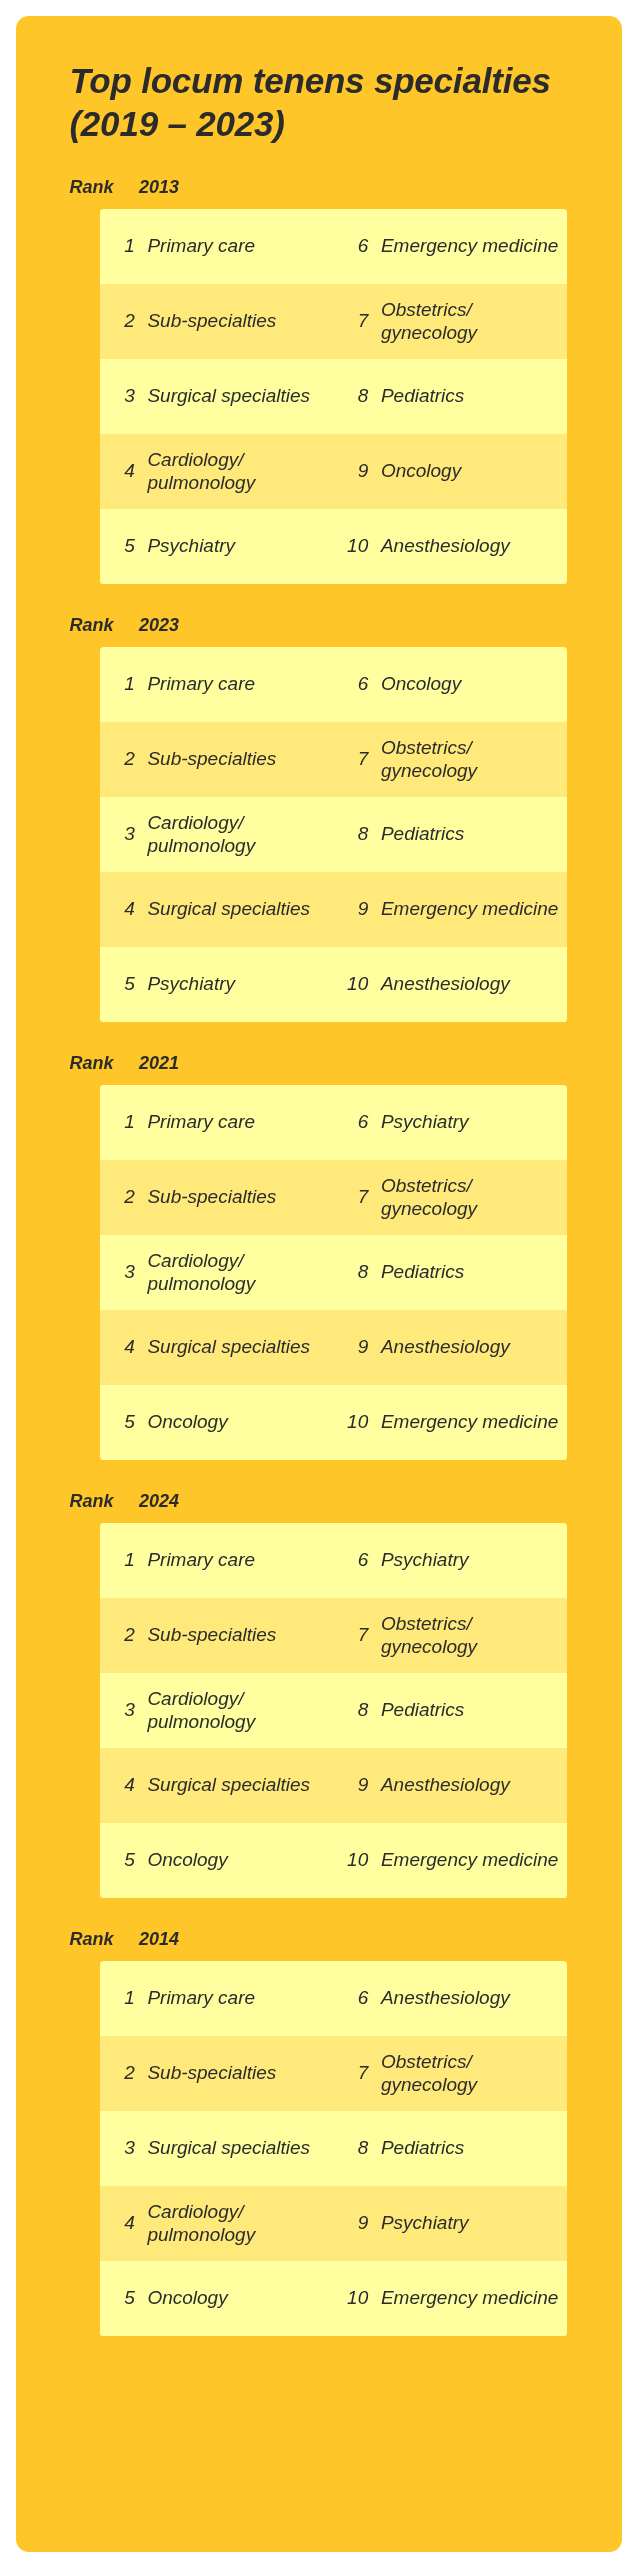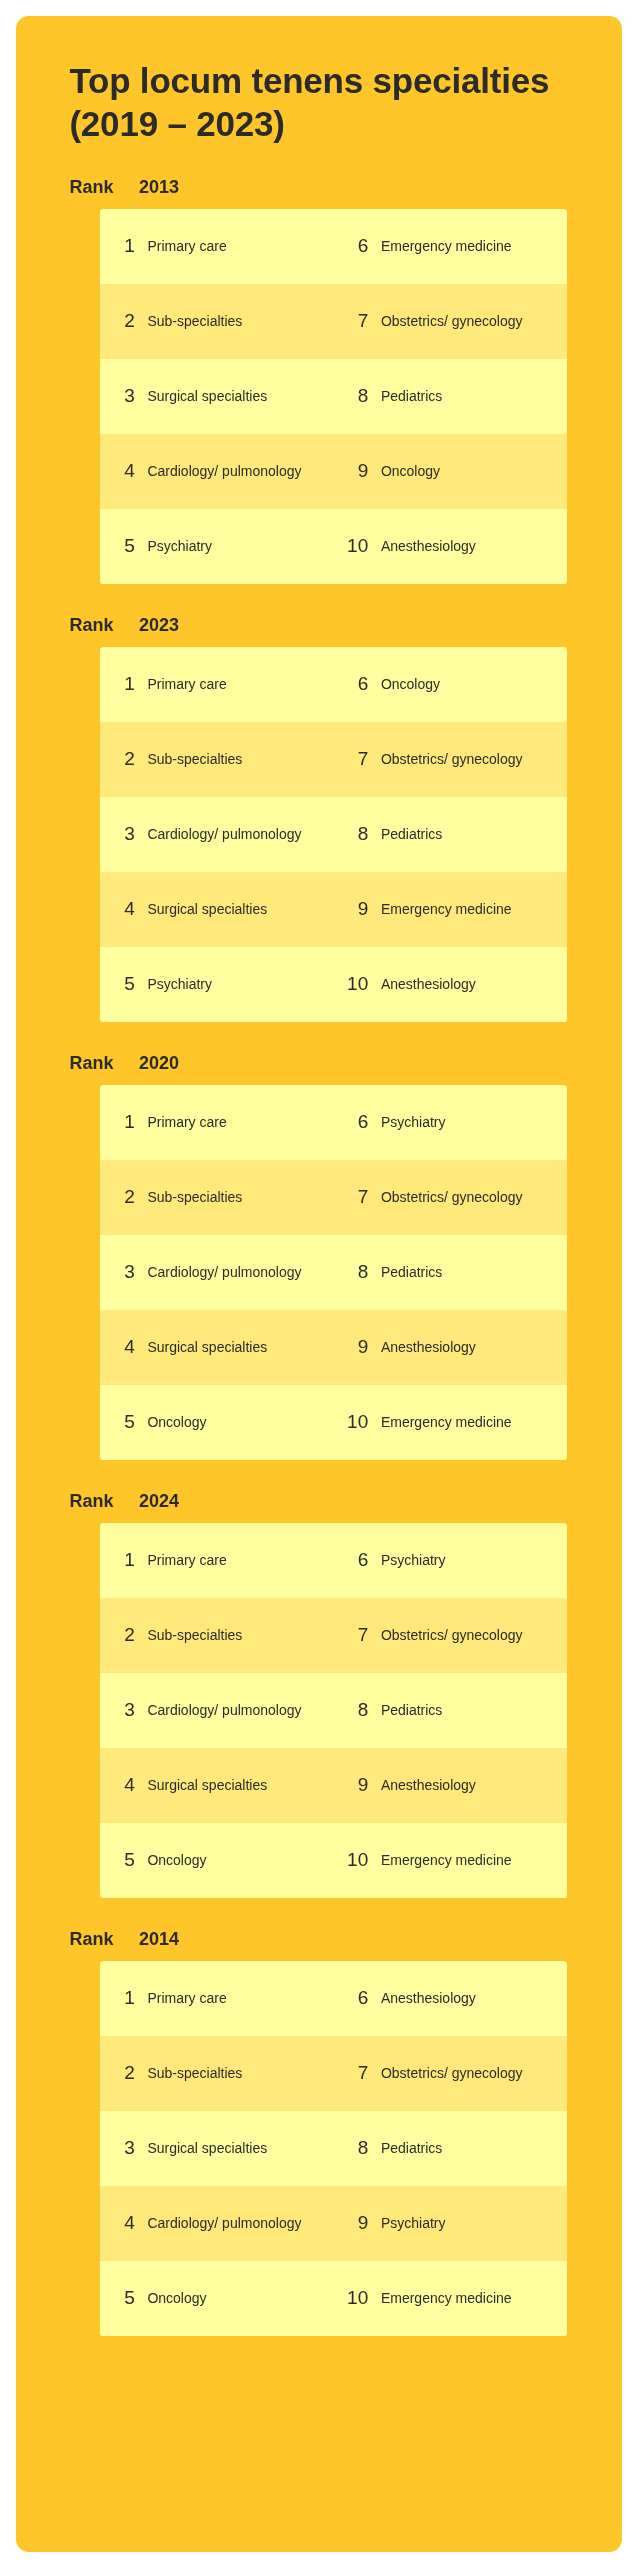--- a/index.html
+++ b/index.html
@@ -18,20 +18,21 @@
     padding: 16.4px 16.4px 24px 16.4px;
     background: #ffffff;
   }
   .card {
     background: #ffc629;
     border-radius: 12.7px;
     padding: 33px 31px 52px 31px;
     box-sizing: border-box;
     width: 606px;
     min-height: 2536px;
+    font-style: italic;
   }
   .title {
     font-size: 35px;
     line-height: 1.22;
     font-weight: bold;
     color: #2b2b2b;
     margin: 11px 0 31px 22px;
     letter-spacing: -0.2px;
     max-width: 546px;
   }
@@ -79,21 +80,21 @@
   .num {
     width: 47px;
     justify-content: flex-end;
     padding-right: 12.7px;
     font-size: 19px;
     color: #2b2b2b;
     flex: none;
   }
   .name {
     flex: 1 1 auto;
-    font-size: 14px;
+    font-size: 19px;
     color: #2b2b2b;
     line-height: 1.25;
     padding-right: 9px;
   }
   .left-half {
     display: flex;
     width: 50%;
     align-items: stretch;
   }
   .right-half {
@@ -224,21 +225,21 @@
               <div class="right-half">
                 <div class="cell num">10</div>
                 <div class="cell name">Anesthesiology</div>
               </div>
             </div>
           </div>
         </div>
         <div class="year-block">
           <div class="year-head">
             <span class="rank-label">Rank</span>
-            <span class="year-label">2020</span>
+            <span class="year-label">2021</span>
           </div>
           <div class="table">
             <div class="row odd">
               <div class="left-half">
                 <div class="cell num num-left">1</div>
                 <div class="cell name">Primary care</div>
               </div>
               <div class="right-half">
                 <div class="cell num">6</div>
                 <div class="cell name">Psychiatry</div>

